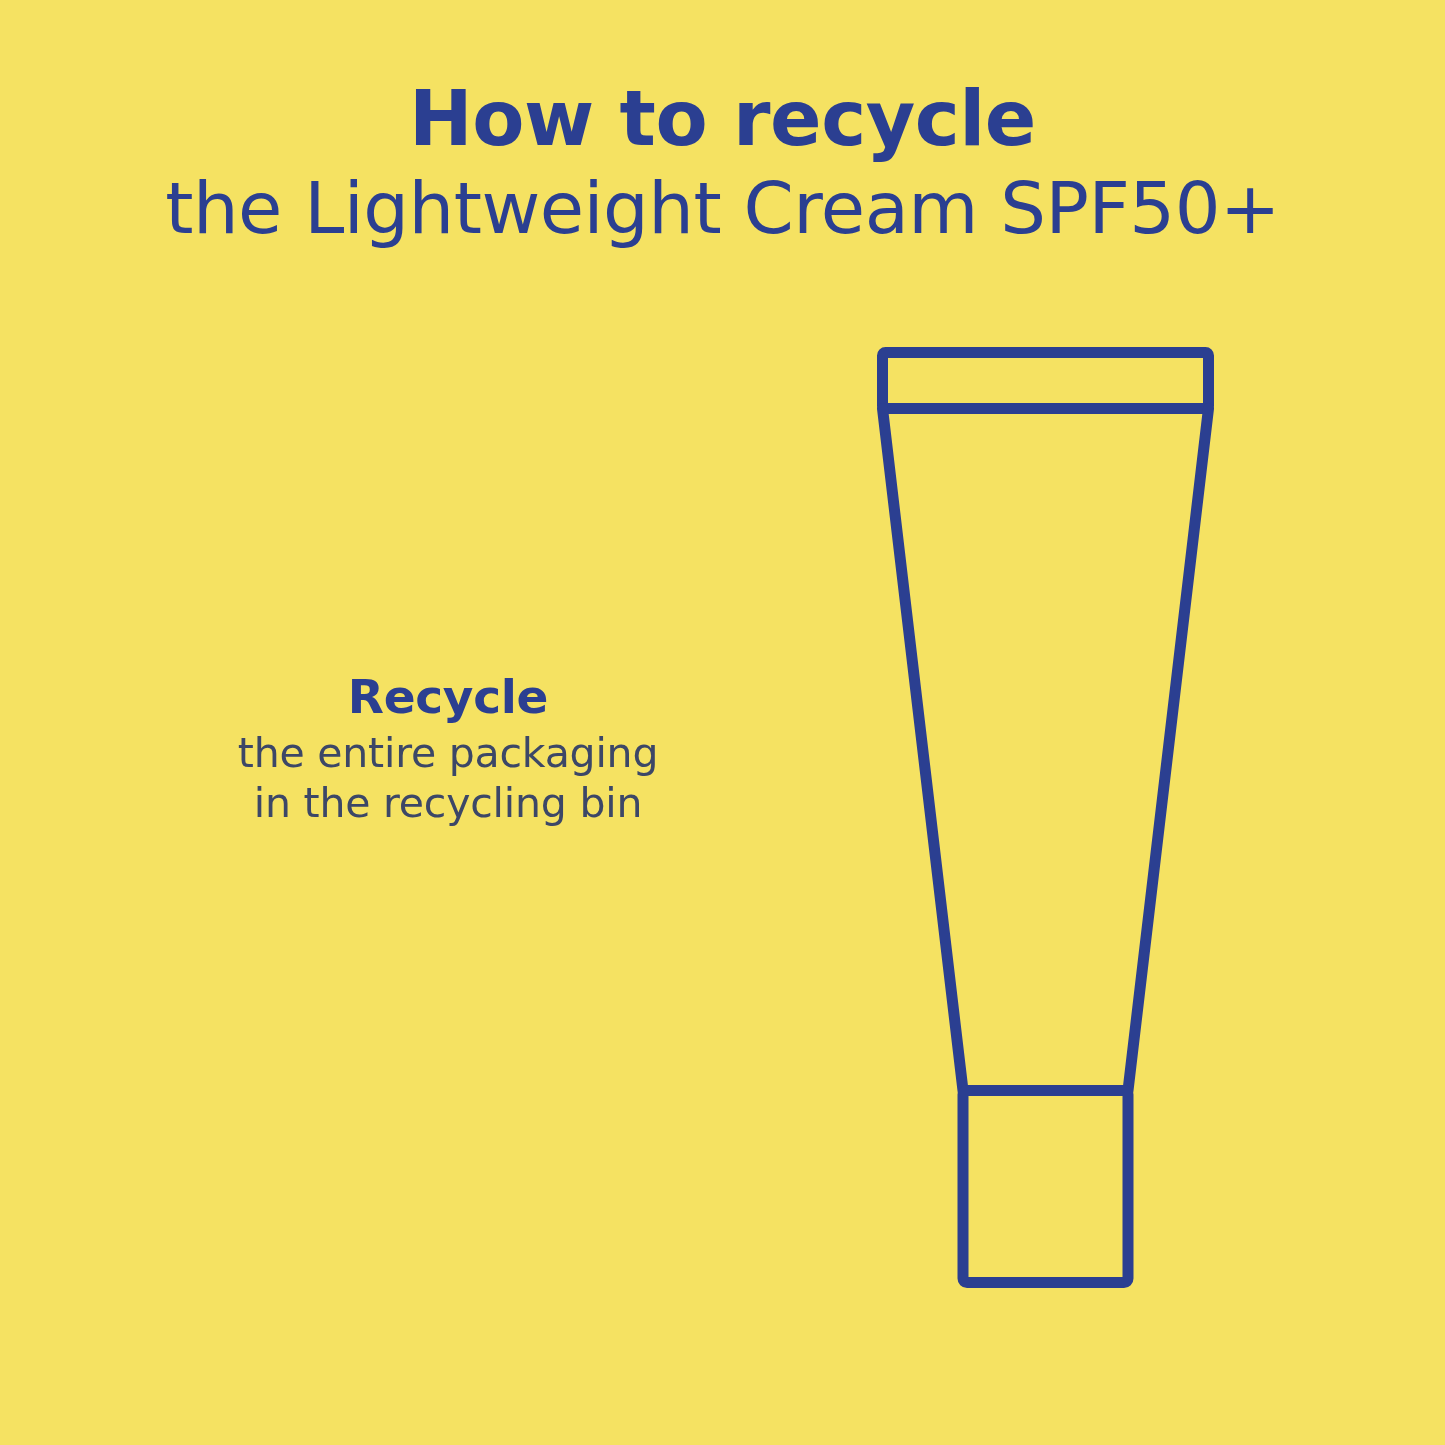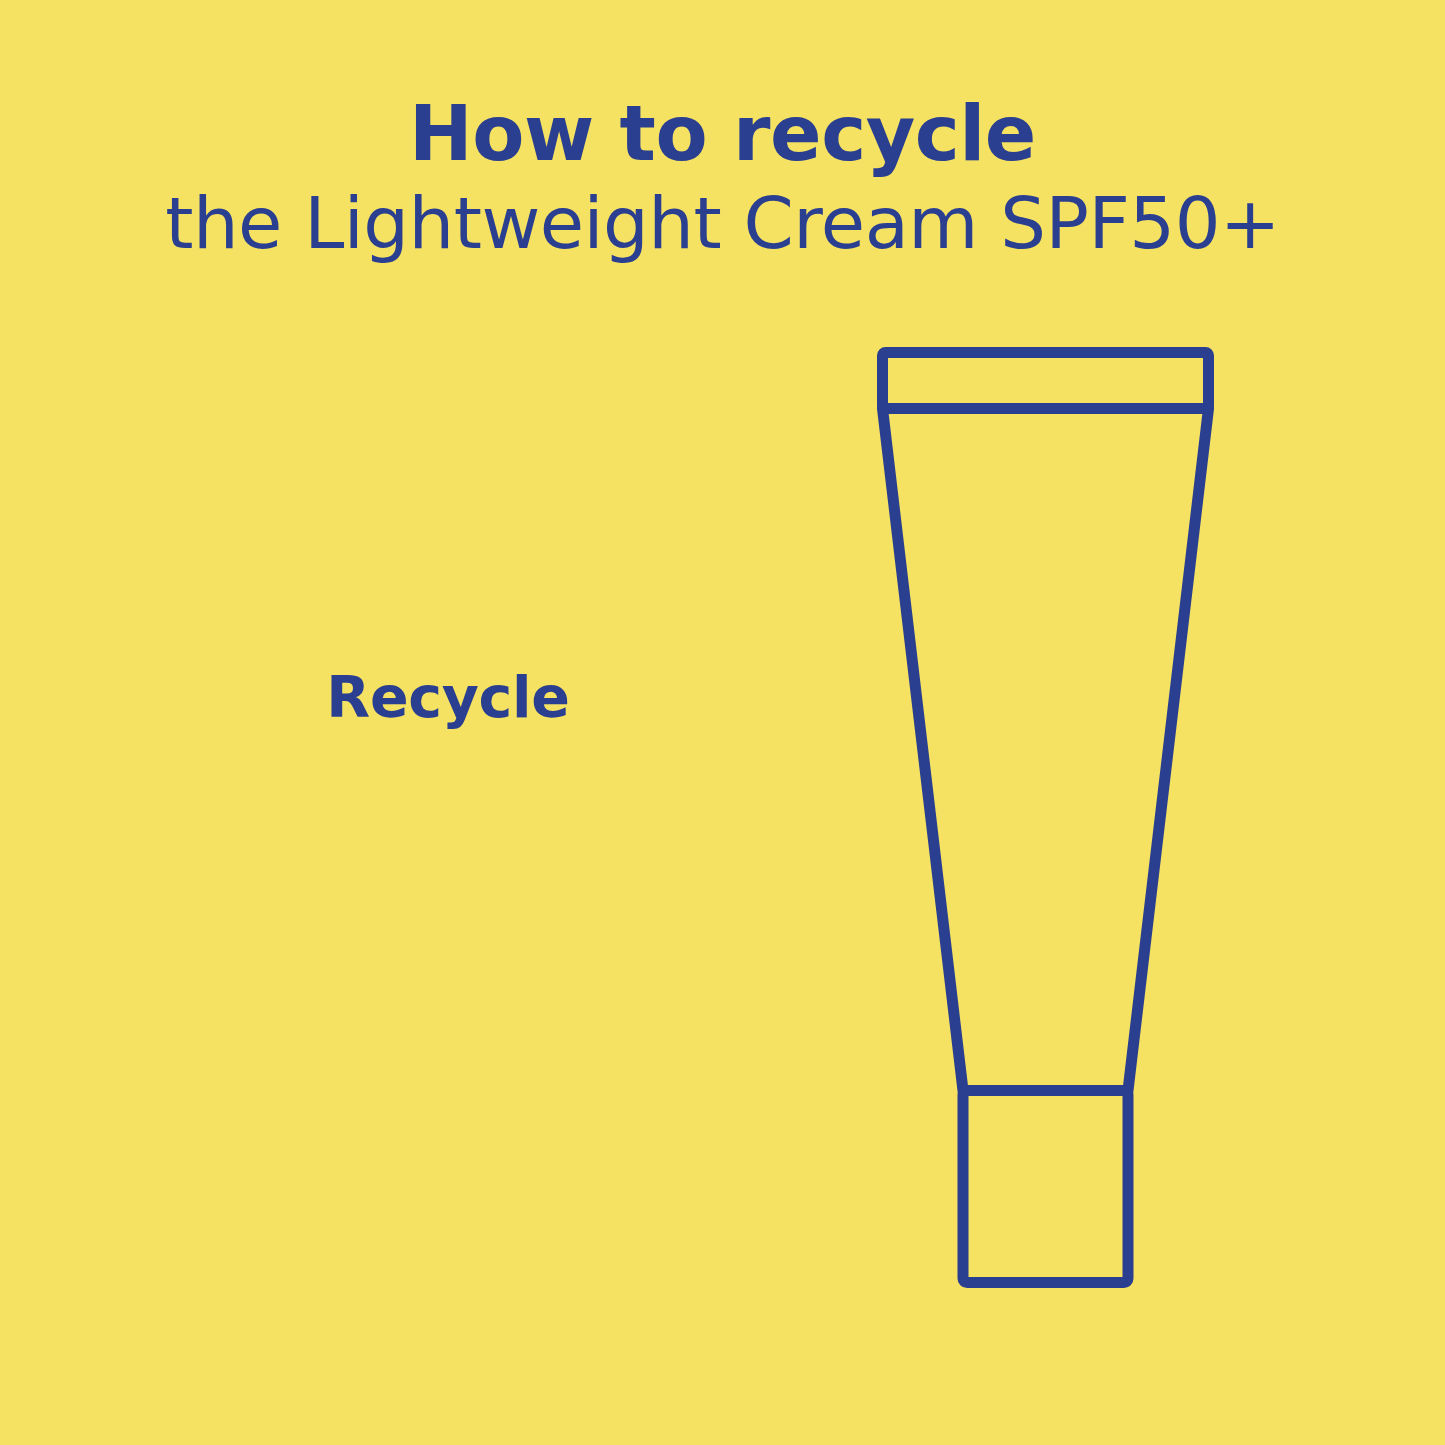--- a/index.html
+++ b/index.html
@@ -17,21 +17,21 @@
     width: 1445px;
     height: 1445px;
     background: #F5E262;
     overflow: hidden;
   }
 
   
   #heading-block {
     position: absolute;
     left: 0;
-    top: 91px;
+    top: 76px;
     width: 1445px;
     text-align: center;
   }
   #title-line-1 {
     display: block;
     font-family: "DejaVu Sans", "Liberation Sans", sans-serif;
     font-weight: 700;
     font-size: 76px;
     line-height: 86px;
     letter-spacing: -0.5px;
@@ -54,21 +54,21 @@
     position: absolute;
     left: 173px;
     top: 666px;
     width: 550px;
     text-align: center;
   }
   #instruction-heading {
     display: block;
     font-family: "DejaVu Sans", "Liberation Sans", sans-serif;
     font-weight: 700;
-    font-size: 57px;
+    font-size: 47px;
     line-height: 62px;
     letter-spacing: -0.3px;
     color: #2B3F91;
     white-space: nowrap;
   }
   .instruction-line {
     display: block;
     font-family: "DejaVu Sans", "Liberation Sans", sans-serif;
     font-weight: 400;
     font-size: 41px;
@@ -97,20 +97,22 @@
 
 <div id="poster">
 
   <div id="heading-block">
     <span id="title-line-1">How to recycle</span>
     <span id="title-line-2">the Lightweight Cream SPF50+</span>
   </div>
 
   <div id="instruction-block">
     <span id="instruction-heading">Recycle</span>
+    <span class="instruction-line">the entire packaging</span>
+    <span class="instruction-line">in the recycling bin</span>
   </div>
 
   <div id="tube-illustration">
     <svg viewBox="0 0 400 1000" xmlns="http://www.w3.org/2000/svg">
       <g fill="none" stroke="#2B3F91" stroke-width="11" stroke-linejoin="round" stroke-linecap="round">
 
         <rect x="42.5" y="32.5" width="326" height="56" rx="3"></rect>
 
         <path d="M 42.5 88.5 L 123 770.5 L 288 770.5 L 368.5 88.5"></path>
 

